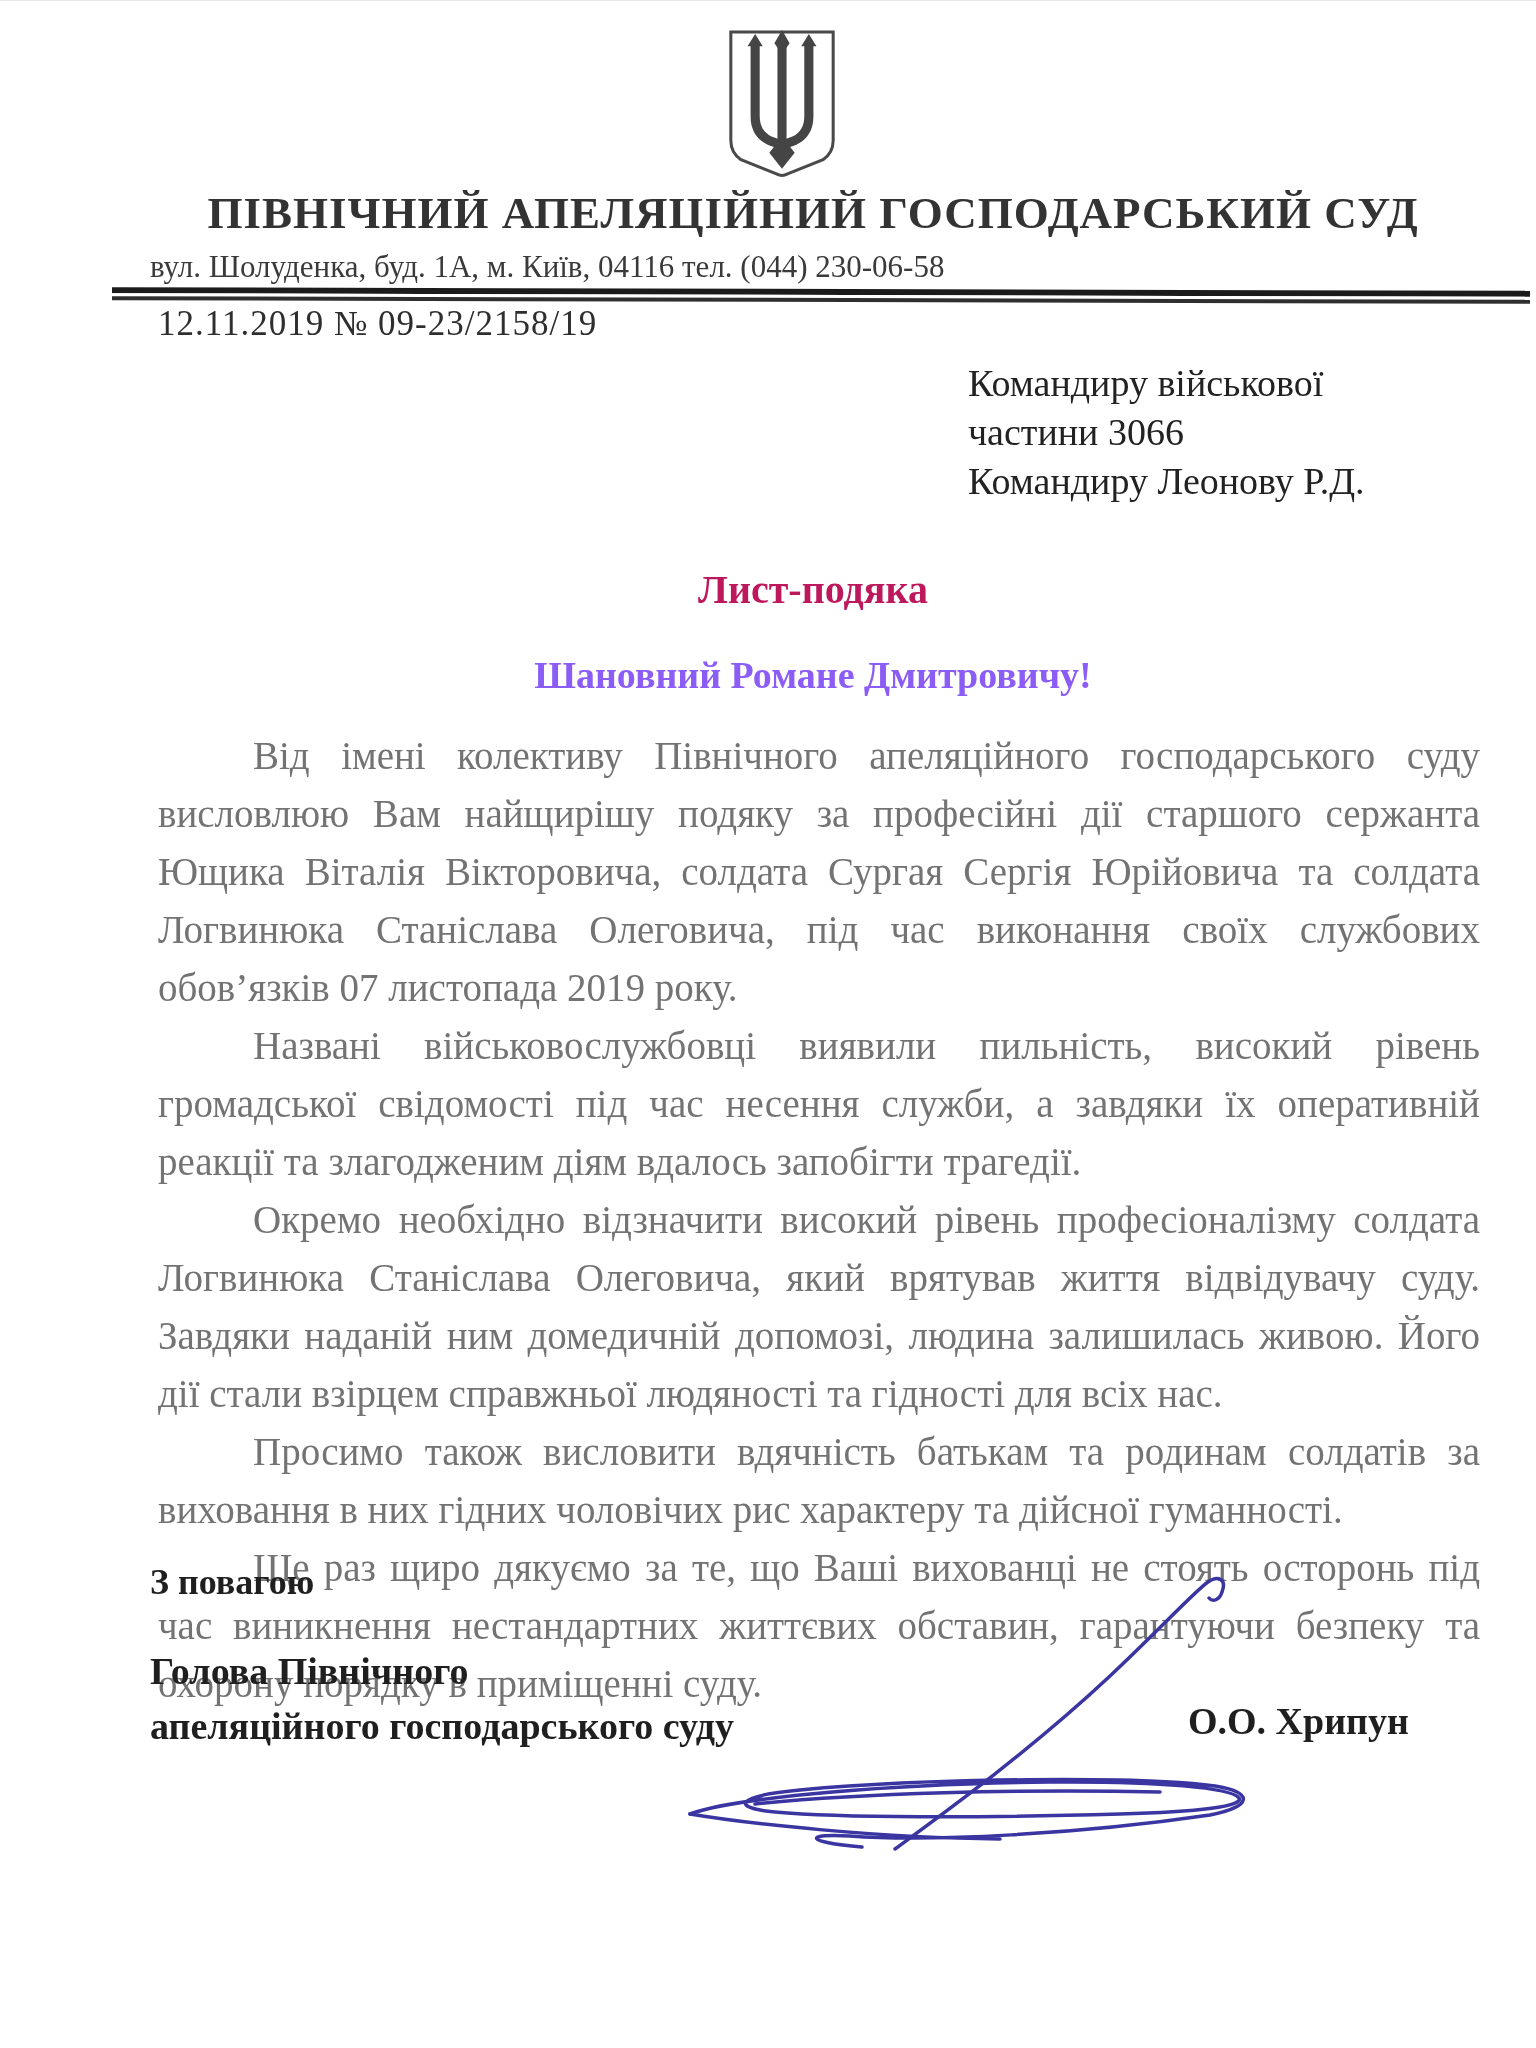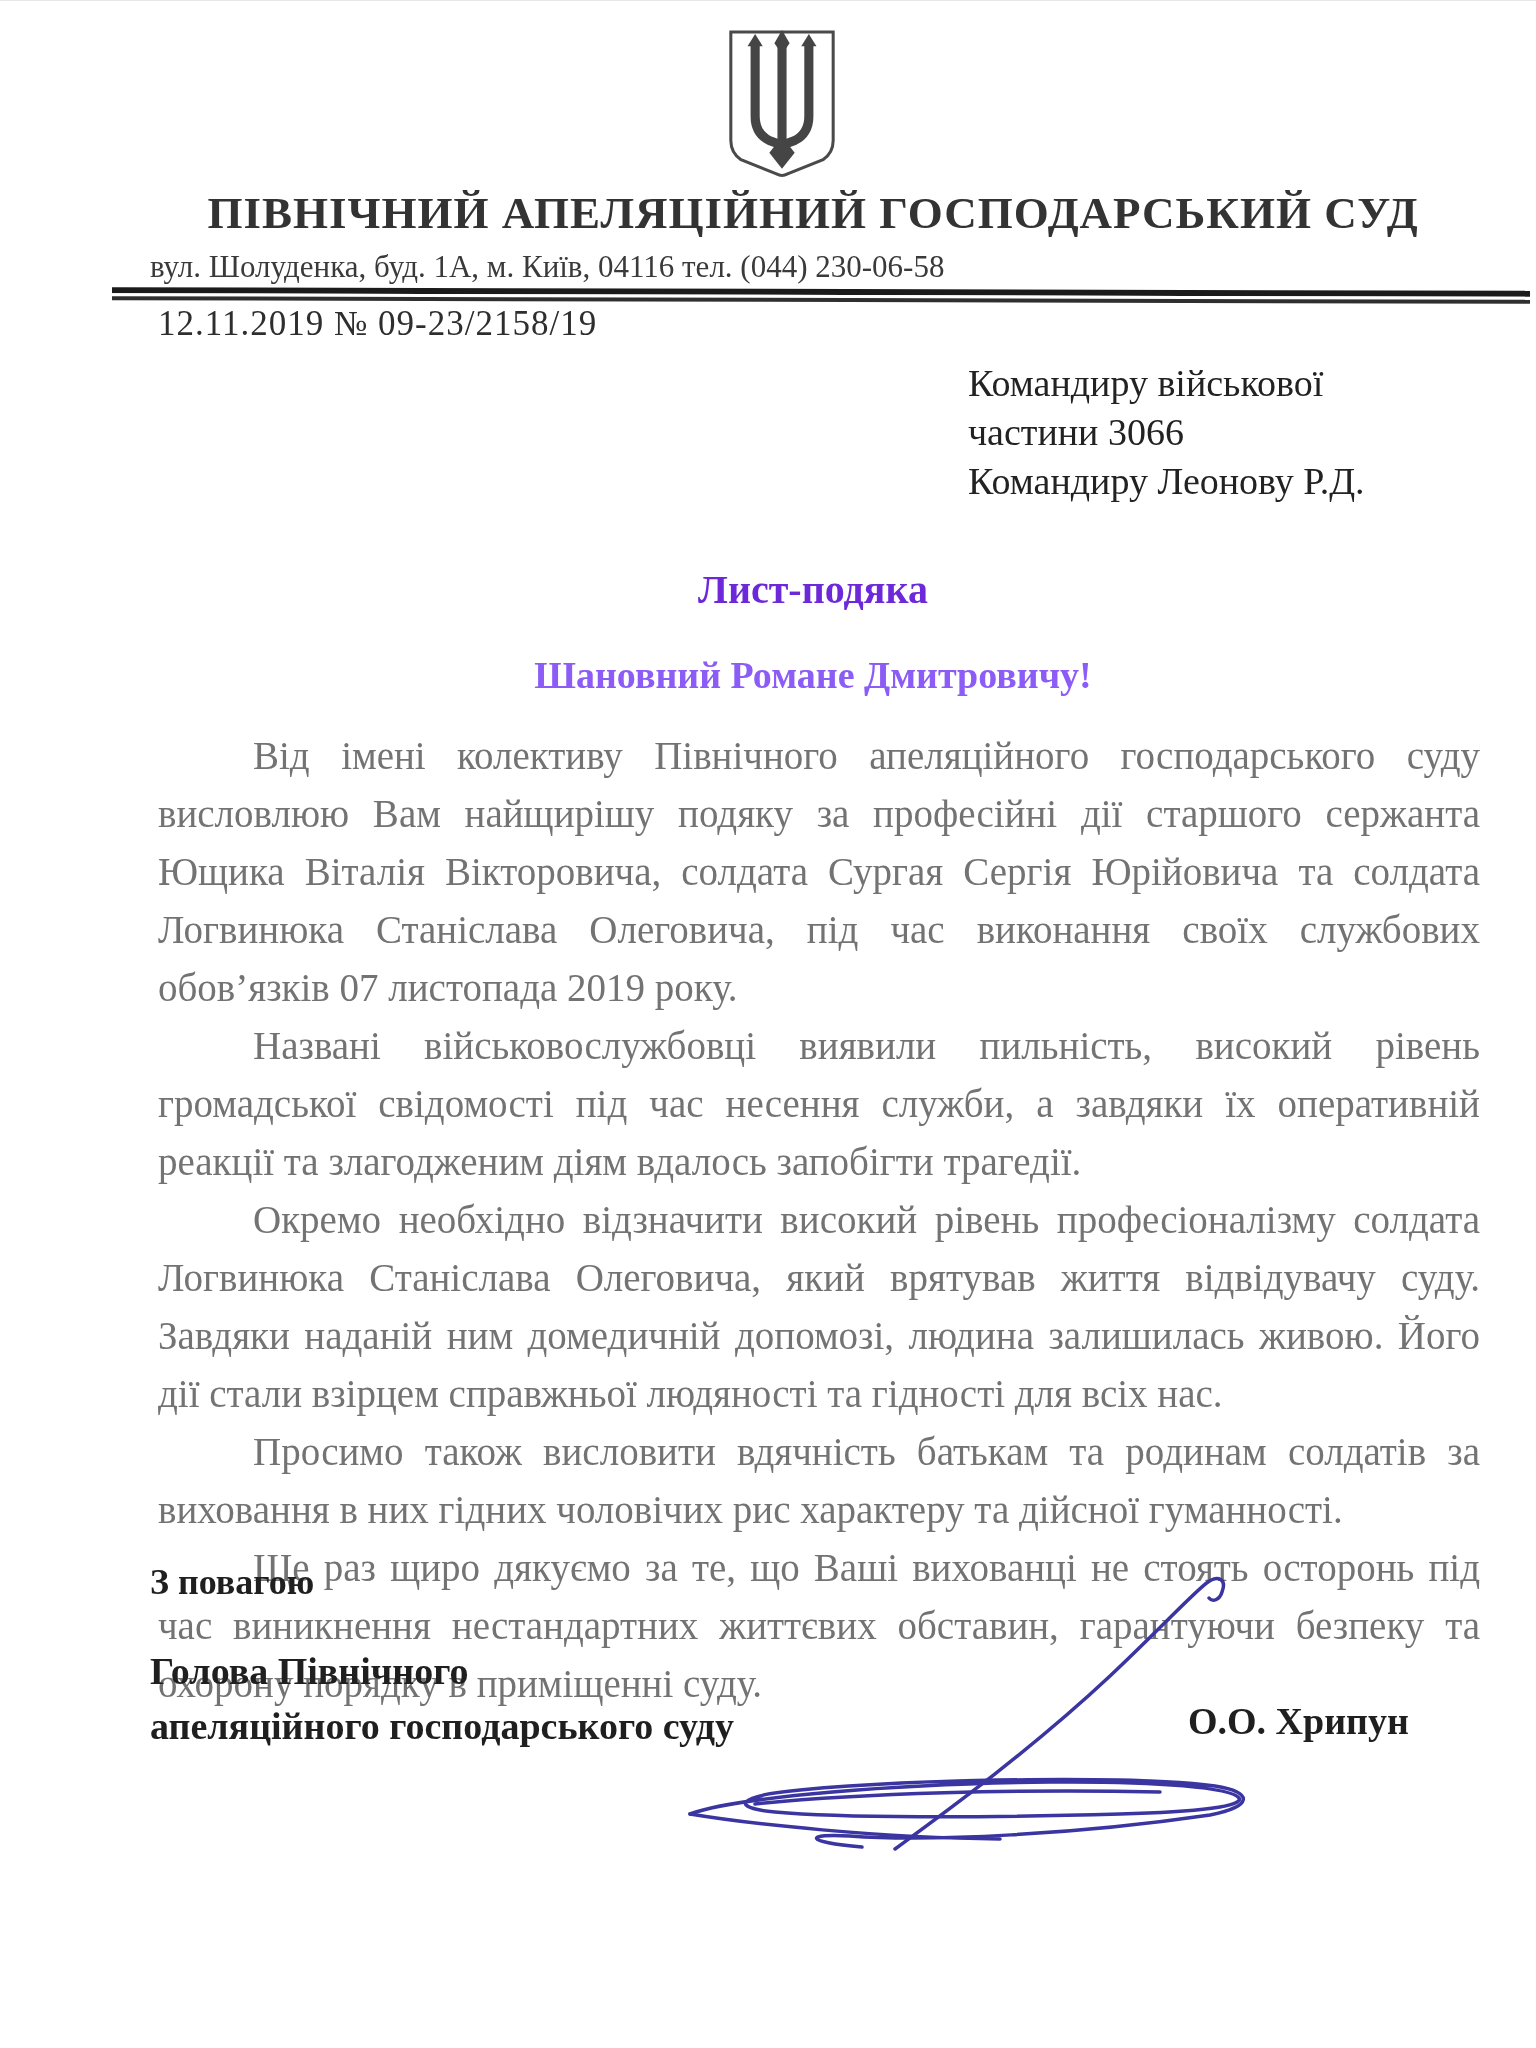--- a/index.html
+++ b/index.html
@@ -31,21 +31,21 @@
     position:absolute;left:158px;top:303px;
     font-size:35px;color:#2e2e2e;letter-spacing:1px;
   }
   .recipient{
     position:absolute;left:968px;top:358px;width:480px;
     font-size:38px;font-weight:normal;color:#222222;line-height:49px;
   }
   .recipient span{display:block;}
   .doc-title{
     position:absolute;left:150px;right:60px;top:565px;
-    text-align:center;font-size:40px;font-weight:bold;color:#6d28d9;
+    text-align:center;font-size:40px;font-weight:bold;color:#be185d;
   }
   .salutation{
     position:absolute;left:150px;right:60px;top:652px;
     text-align:center;font-size:38px;font-weight:bold;color:#8b5cf6;
   }
   .body-text{
     position:absolute;left:158px;top:726px;width:1322px;
     font-size:39px;line-height:58px;color:#737373;
     text-align:justify;
   }

